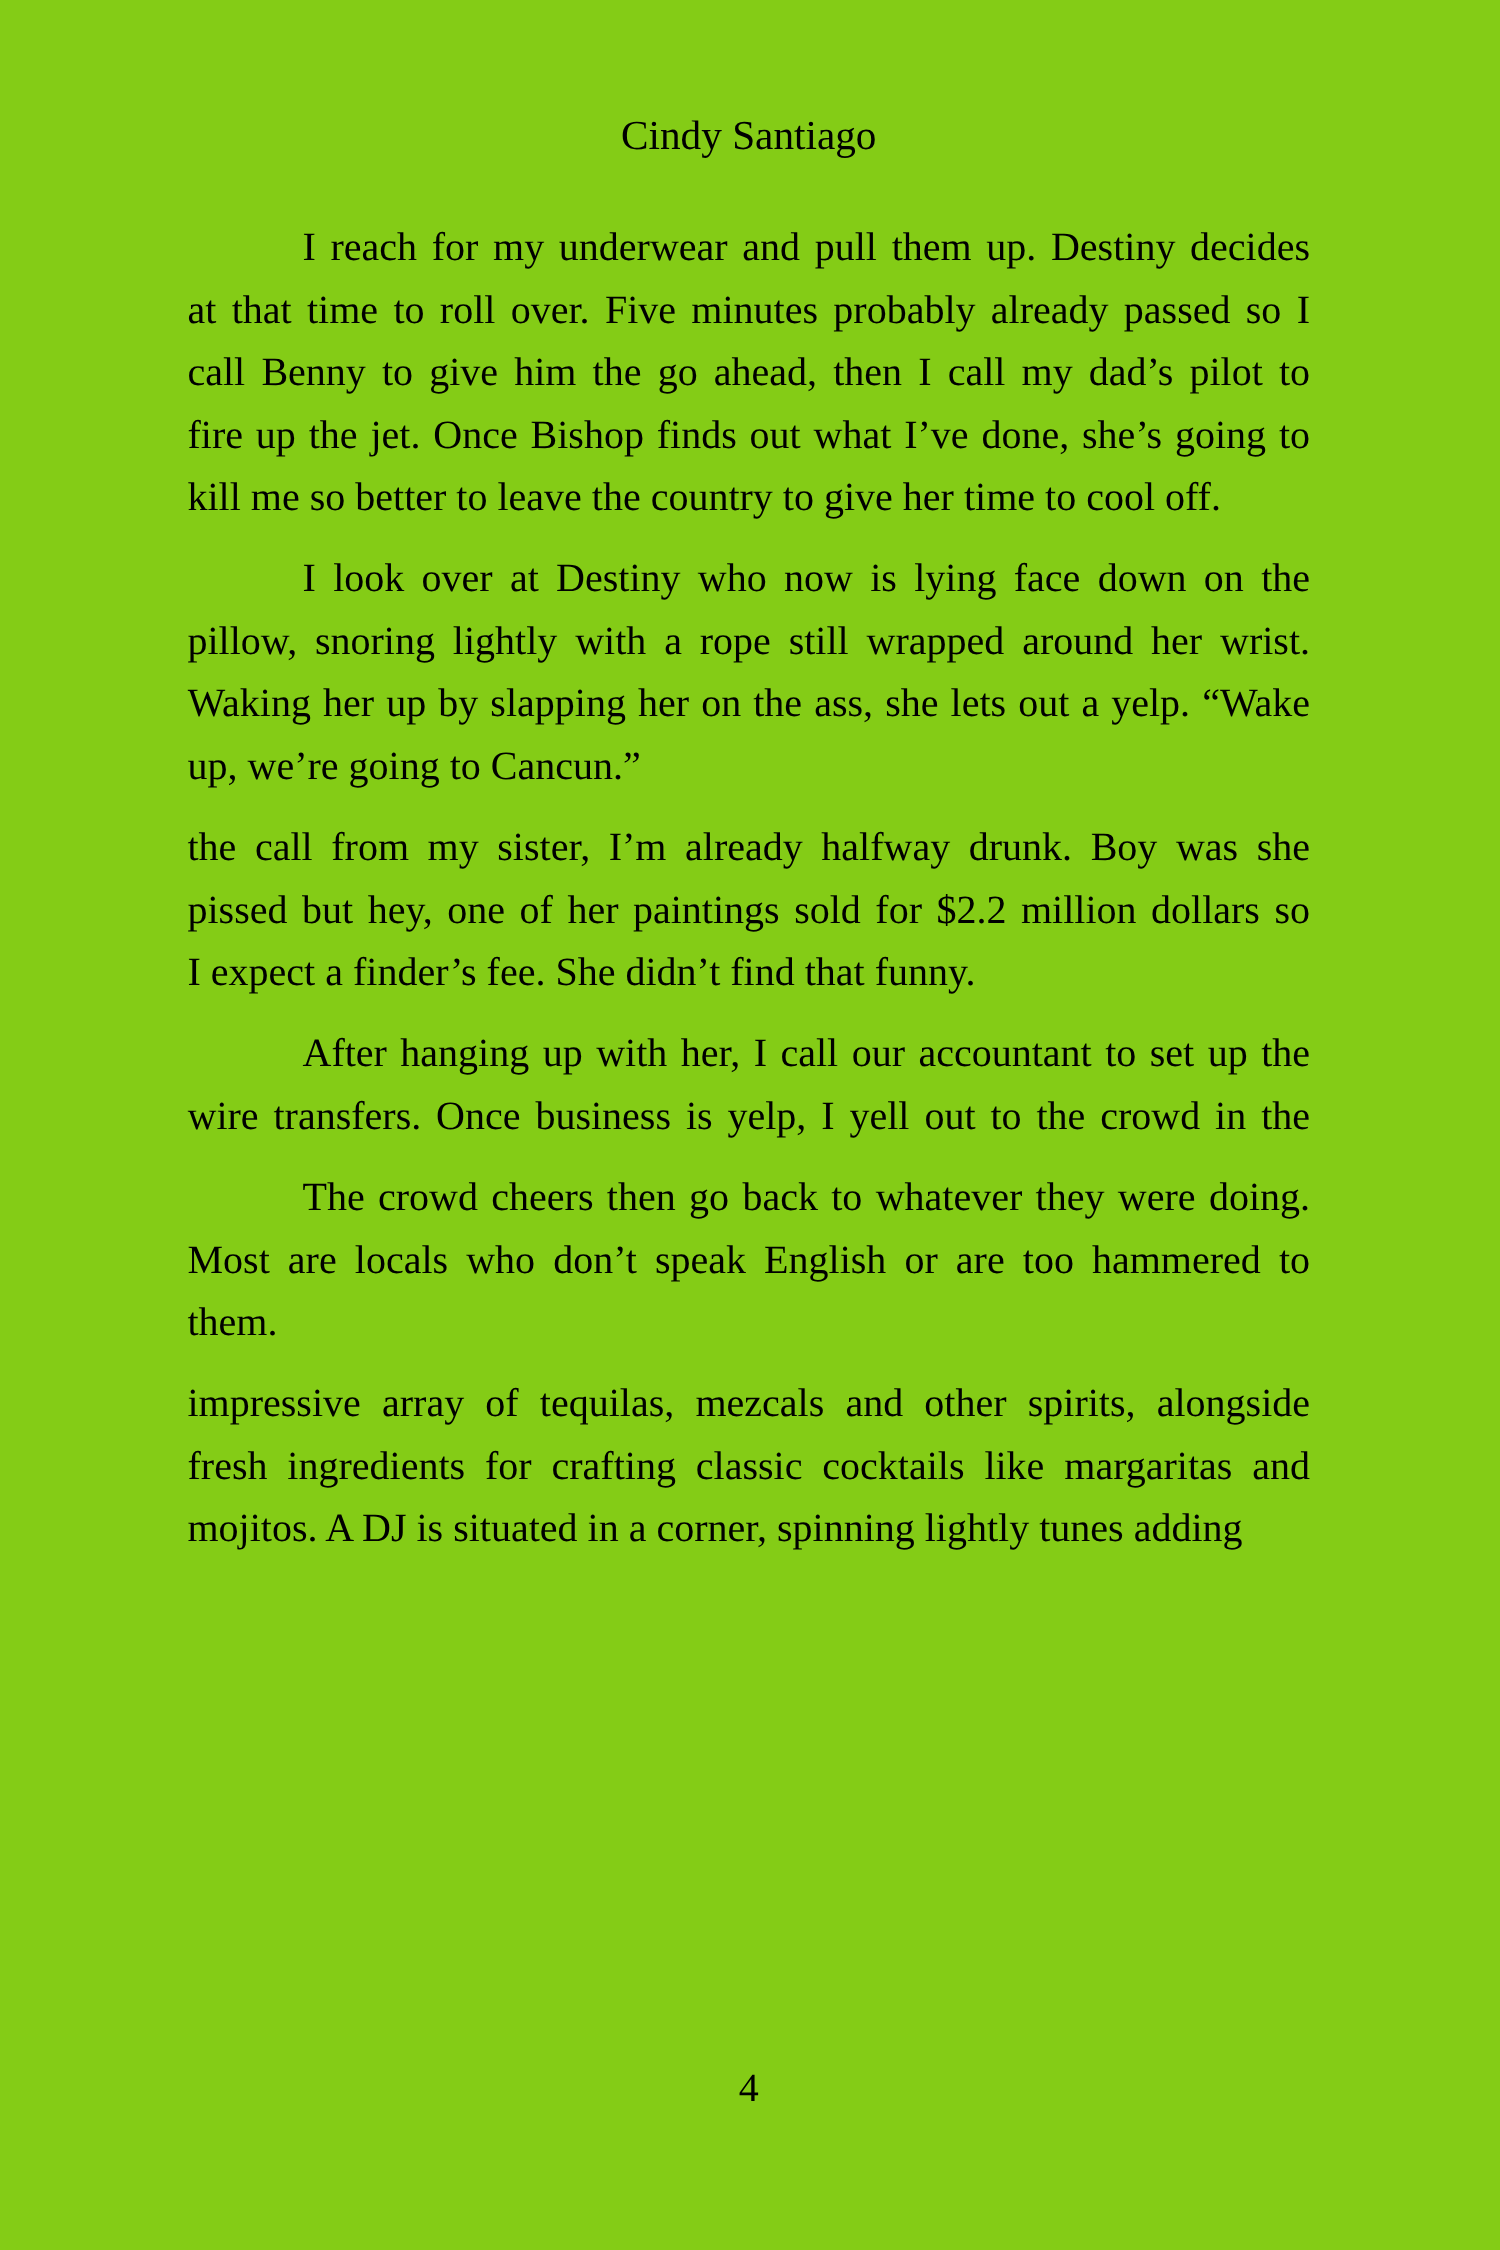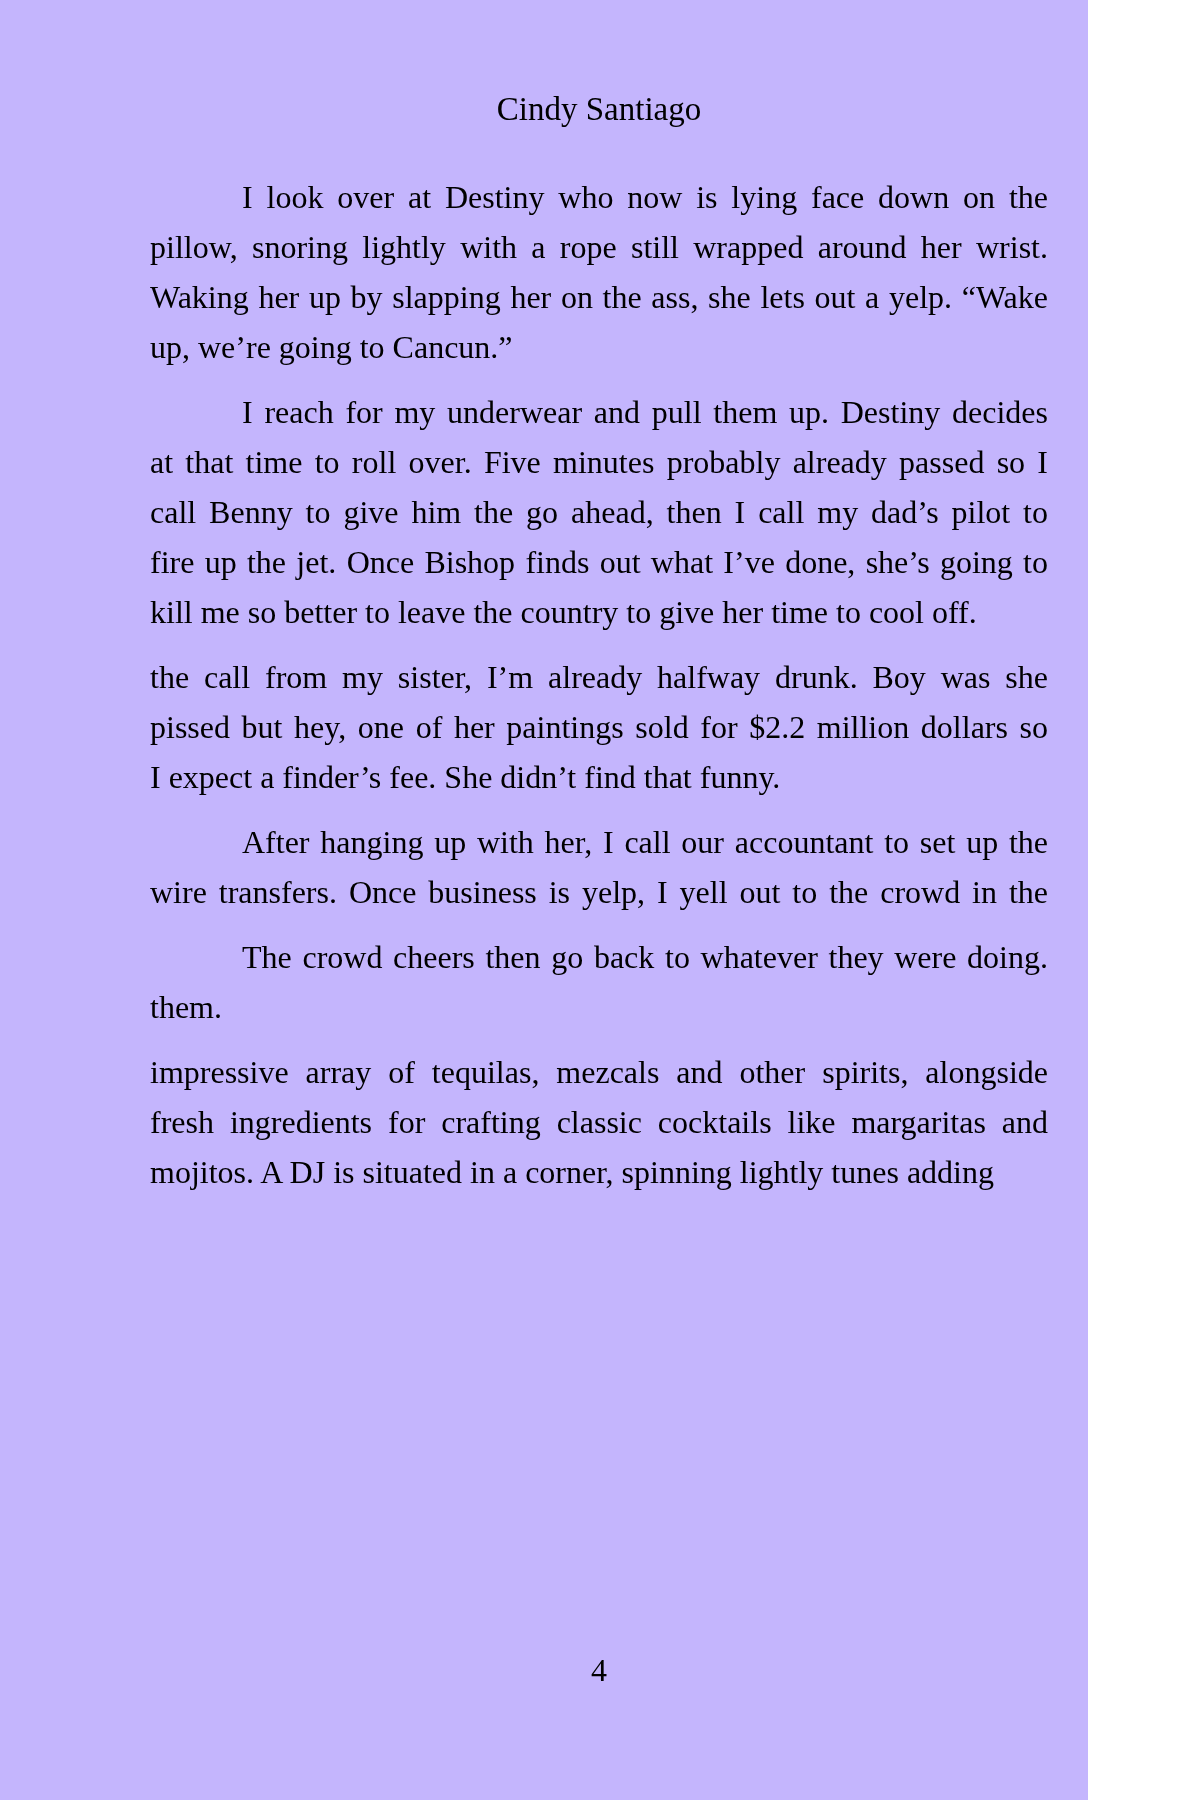--- a/index.html
+++ b/index.html
@@ -2,23 +2,23 @@
 <html><head>
 <meta charset="utf-8">
 <style>
   html, body {
     margin: 0;
     padding: 0;
     background: #ffffff;
   }
   .page {
     position: relative;
-    width: 1088px;
+    width: 1200px;
     height: 1800px;
-    background: #c4b5fd;
+    background: #84cc16;
     color: #000000;
     font-family: "Liberation Serif", "DejaVu Serif", serif;
     overflow: hidden;
     text-decoration: underline;
   }
   .header {
     position: absolute;
     top: 84px;
     left: 150px;
     width: 898px;
@@ -61,43 +61,44 @@
   }
 </style>
 </head>
 <body>
 
 <div class="page">
   <div class="header">Cindy Santiago</div>
 
   <div class="body-text">
       <div class="paragraph">
-        <div class="line first">I look over at Destiny who now is lying face down on the</div>
-        <div class="line">pillow, snoring lightly with a rope still wrapped around her wrist.</div>
-        <div class="line">Waking her up by slapping her on the ass, she lets out a yelp. “Wake</div>
-        <div class="line last">up, we’re going to Cancun.”</div>
-      </div>
-      <div class="paragraph">
         <div class="line first">I reach for my underwear and pull them up. Destiny decides</div>
         <div class="line">at that time to roll over. Five minutes probably already passed so I</div>
         <div class="line">call Benny to give him the go ahead, then I call my dad’s pilot to</div>
         <div class="line">fire up the jet. Once Bishop finds out what I’ve done, she’s going to</div>
         <div class="line last">kill me so better to leave the country to give her time to cool off.</div>
+      </div>
+      <div class="paragraph">
+        <div class="line first">I look over at Destiny who now is lying face down on the</div>
+        <div class="line">pillow, snoring lightly with a rope still wrapped around her wrist.</div>
+        <div class="line">Waking her up by slapping her on the ass, she lets out a yelp. “Wake</div>
+        <div class="line last">up, we’re going to Cancun.”</div>
       </div>
       <div class="paragraph">
         <div class="line">the call from my sister, I’m already halfway drunk. Boy was she</div>
         <div class="line">pissed but hey, one of her paintings sold for $2.2 million dollars so</div>
         <div class="line last">I expect a finder’s fee. She didn’t find that funny.</div>
       </div>
       <div class="paragraph">
         <div class="line first">After hanging up with her, I call our accountant to set up the</div>
         <div class="line">wire transfers. Once business is yelp, I yell out to the crowd in the</div>
       </div>
       <div class="paragraph">
         <div class="line first">The crowd cheers then go back to whatever they were doing.</div>
+        <div class="line">Most are locals who don’t speak English or are too hammered to</div>
         <div class="line last">them.</div>
       </div>
       <div class="paragraph">
         <div class="line">impressive array of tequilas, mezcals and other spirits, alongside</div>
         <div class="line">fresh ingredients for crafting classic cocktails like margaritas and</div>
         <div class="line last">mojitos. A DJ is situated in a corner, spinning lightly tunes adding</div>
       </div>
     </div>
 
   <div class="page-number">4</div>

